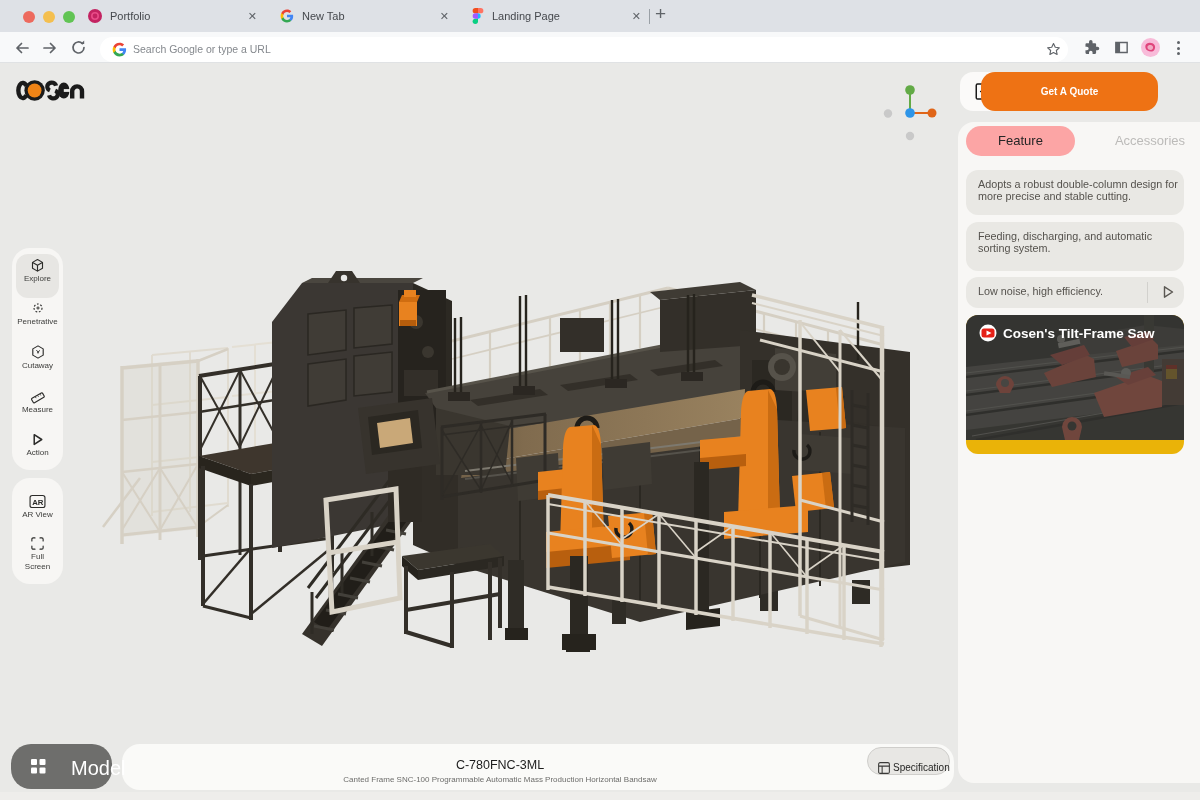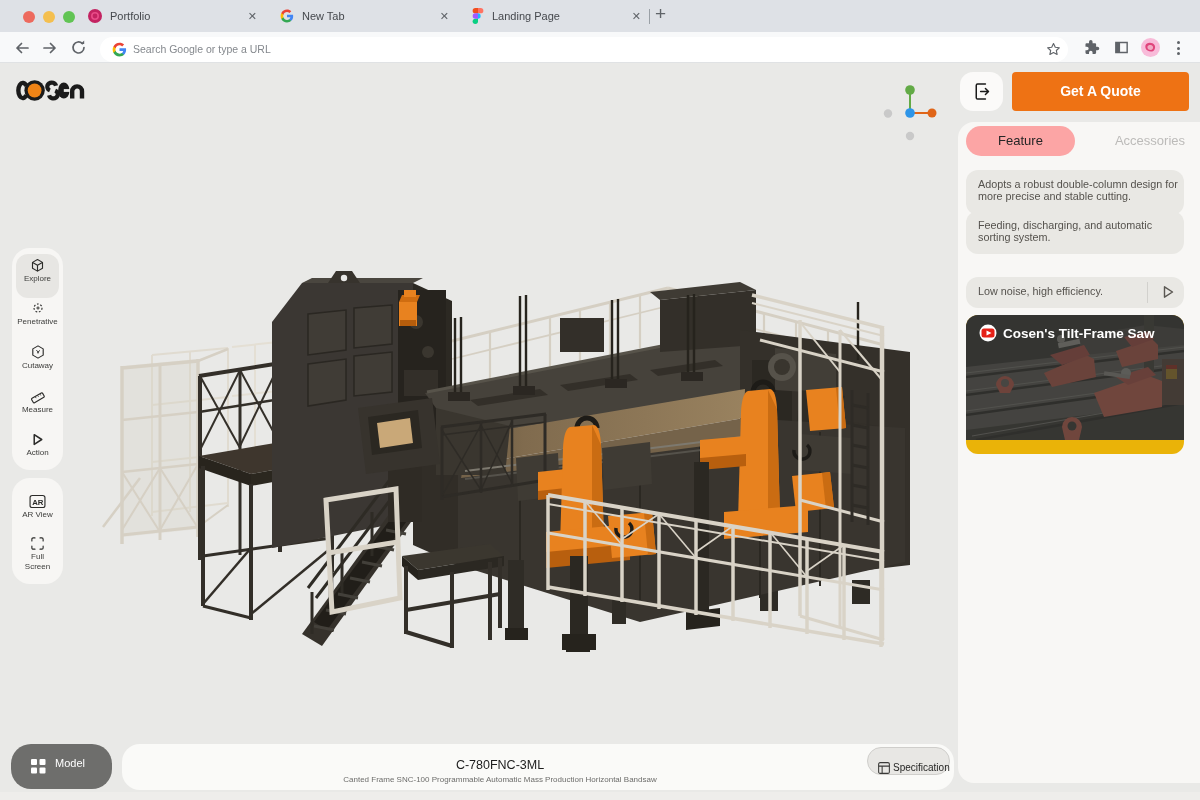--- a/index.html
+++ b/index.html
@@ -13,21 +13,21 @@
   .tab .x { position:absolute; right:7px; color:#5f6368; font-size:11px; }
   #toolbar { position:absolute; left:0; top:32px; width:1200px; height:31px; background:#f8f9fa; border-bottom:1px solid #e0e2e4; }
   #omni { position:absolute; left:100px; top:37px; width:968px; height:25px; background:#fff; border-radius:13px; }
   #omni .ph { position:absolute; left:33px; top:6px; font-size:10.5px; color:#84888d; }
   
   #page { position:absolute; left:0; top:63px; width:1200px; height:737px; background:#e9e9e7; }
   #bottomstrip { position:absolute; left:0; top:792px; width:1200px; height:8px; background:#eeedeb; }
   
   #rpanel { position:absolute; left:958px; top:122px; width:242px; height:661px; background:#f8f7f5; border-radius:16px 0 0 16px; }
   #exportbtn { position:absolute; left:960px; top:72px; width:43px; height:39px; background:#fbfaf9; border-radius:13px; }
-  #quote { position:absolute; left:1012px; top:72px; width:177px; height:39px; background:#ee7214; border-radius:4px; color:#fff; font-size:14px; font-weight:bold; text-align:center; line-height:39px; }
+  #quote { position:absolute; left:981px; top:72px; width:177px; height:39px; background:#ee7214; border-radius:14px; color:#fff; font-size:10px; font-weight:bold; text-align:center; line-height:39px; }
   #tabFeature { position:absolute; left:966px; top:126px; width:109px; height:30px; background:#fca5a5; border-radius:15px; color:#262626; font-size:13px; font-weight:500; text-align:center; line-height:30px; }
   #tabAcc { position:absolute; left:1075px; top:126px; width:110px; height:30px; color:#bcbbb9; font-size:13px; text-align:right; line-height:30px; }
   .fcard { position:absolute; left:966px; width:218px; background:#e9e8e4; border-radius:12px; color:#55524d; font-size:10.8px; line-height:12px; padding:8px 12px; white-space:nowrap; }
   #vidcard { position:absolute; left:966px; top:315px; width:218px; height:139px; border-radius:12px; overflow:hidden; background:#eab308; }
   
   .ltb { position:absolute; left:12px; width:51px; background:#f7f6f4; border-radius:18px; }
   .ltb-item { position:relative; width:51px; height:44px; text-align:center; color:#3c3c3a; font-size:8px; line-height:10px; }
   .ltb-item svg { display:block; margin:0 auto 1px; }
   
   #modelbtn { position:absolute; left:11px; top:744px; width:101px; height:45px; background:#6e6e6c; border-radius:20px; color:#fff; }
@@ -407,21 +407,21 @@
 <div id="exportbtn">
   <svg class="abs" style="left:11px;top:9px" width="21" height="21" viewBox="0 0 24 24" fill="none" stroke="#1a1a1a" stroke-width="1.7" stroke-linecap="round" stroke-linejoin="round">
     <path d="M16.5 3.5h-9A1.5 1.5 0 006 5v14a1.5 1.5 0 001.5 1.5h9"></path>
     <path d="M11 12h8.5M16.5 8.5L20 12l-3.5 3.5"></path>
   </svg>
 </div>
 <div id="quote">Get A Quote</div>
 <div id="tabFeature">Feature</div>
 <div id="tabAcc">Accessories</div>
 <div class="fcard" style="top:170px;height:45px">Adopts a robust double-column design for<br>more precise and stable cutting.</div>
-<div class="fcard" style="top:211px;height:43px">Feeding, discharging, and automatic<br>sorting system.</div>
+<div class="fcard" style="top:222px;height:49px">Feeding, discharging, and automatic<br>sorting system.</div>
 <div class="fcard" style="top:277px;height:31px;padding-top:8px">Low noise, high efficiency.</div>
 <div class="abs" style="left:1147px;top:282px;width:1px;height:21px;background:#d2d1cd"></div>
 <svg class="abs" style="left:1160px;top:284px" width="16" height="16" viewBox="0 0 16 16">
     <path d="M4.5 2.8l8 5.2-8 5.2z" fill="none" stroke="#5a5752" stroke-width="1.4" stroke-linejoin="round"></path>
   </svg>
 <div id="vidcard">
   <svg width="218" height="125" viewBox="0 0 218 125">
     <rect width="218" height="125" fill="#4a4a48"></rect>
 
     <polygon points="0,52 218,28 218,96 40,125 0,125" fill="#6d6c68"></polygon>
@@ -532,21 +532,21 @@
   <div style="text-align:center;margin-top:14px;font-size:12.5px;font-weight:500;color:#1c1c1c;width:756px">C-780FNC-3ML</div>
   <div style="text-align:center;margin-top:3px;font-size:8px;color:#6d6d6b;width:756px">Canted Frame SNC-100 Programmable Automatic Mass Production Horizontal Bandsaw</div>
 </div>
 <div id="modelbtn">
   <svg class="abs" style="left:20px;top:15px" width="15" height="15" viewBox="0 0 15 15" fill="#fff">
       <rect x="0" y="0" width="6" height="6" rx="1"></rect>
       <rect x="8.5" y="0" width="6" height="6" rx="1"></rect>
       <rect x="0" y="8.5" width="6" height="6" rx="1"></rect>
       <rect x="8.5" y="8.5" width="6" height="6" rx="1"></rect>
     </svg>
-  <span style="position:absolute;left:44px;top:13px;font-size:11px;font-weight:500">Model</span>
+  <span style="position:absolute;left:60px;top:13px;font-size:20px;font-weight:500">Model</span>
 </div>
 <div id="specbtn">
   <svg class="abs" style="left:9px;top:13px" width="14" height="14" viewBox="0 0 24 24" fill="none" stroke="#3a3a38" stroke-width="1.8">
       <rect x="2.8" y="2.8" width="18.4" height="18.4" rx="2.5"></rect>
       <path d="M2.8 8.8h18.4M8.8 8.8V21"></path>
     </svg>
   <span style="position:absolute;left:25px;top:14px;font-size:10px;color:#262624">Specification</span>
 </div>
 
 <div id="tabstrip">

